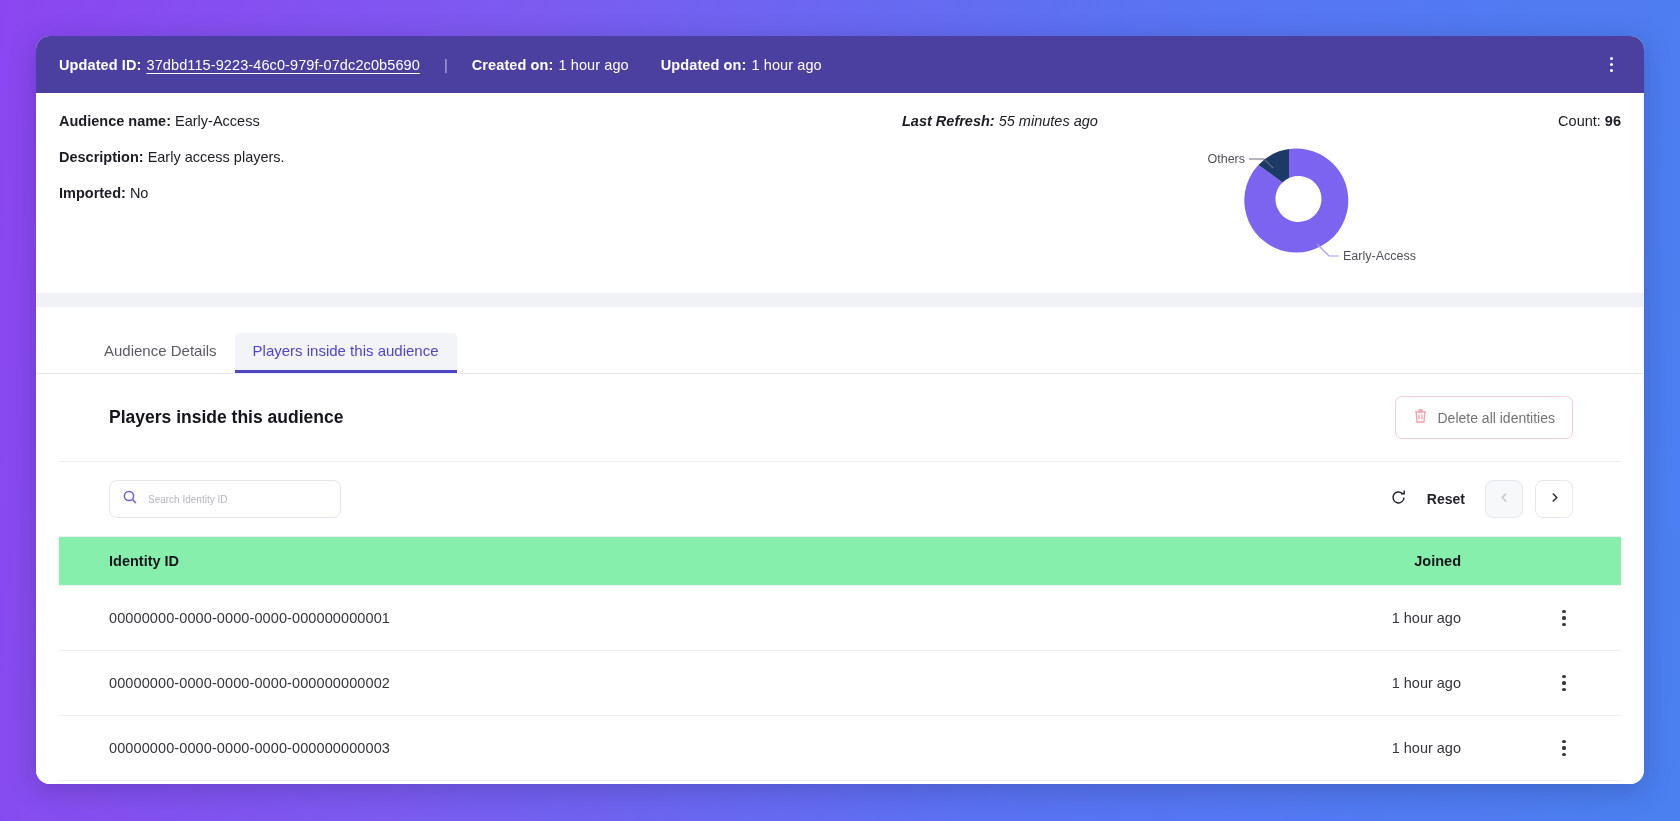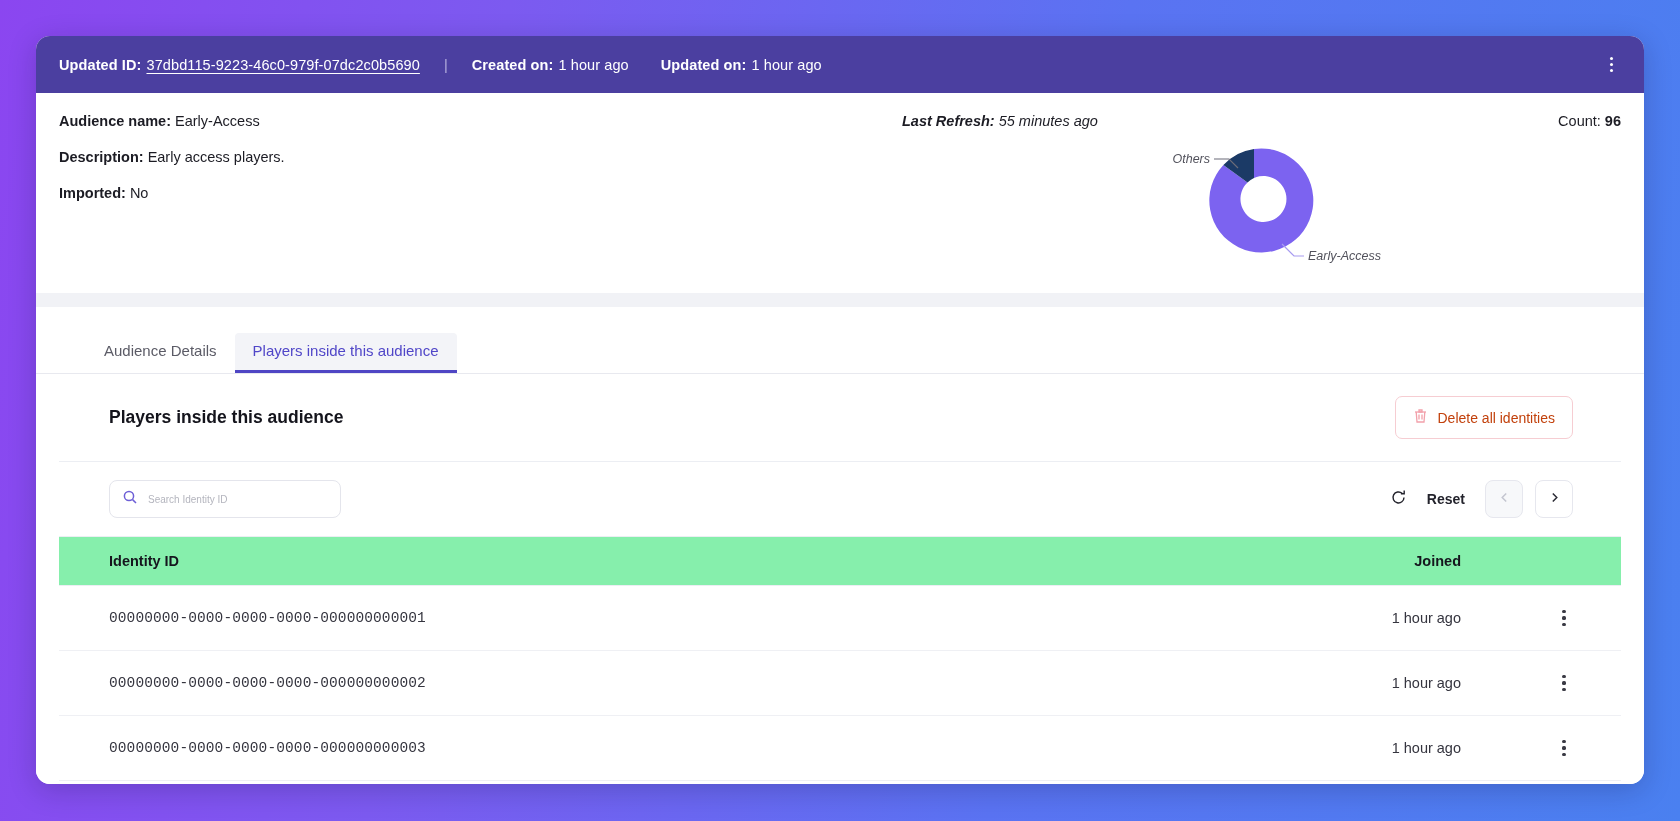--- a/index.html
+++ b/index.html
@@ -77,22 +77,22 @@
   .refresh-row b { font-weight: bold; }
   .count-row {
     position: absolute;
     right: 23px; top: 20px;
     font-size: 14.5px; color: #1c1c24;
   }
   .count-row b { font-weight: bold; }
 
   .donut-wrap {
     position: absolute;
-    left: 1118px; top: 18px;
-    width: 320px; height: 170px; font-style: italic;
+    left: 1153px; top: 18px;
+    width: 320px; height: 170px;
   }
 
   .divider-band {
     height: 14px;
     background: #f1f2f6;
     flex: 0 0 auto;
   }
 
   
   .tabs {
@@ -127,21 +127,21 @@
     display: flex; align-items: center;
     justify-content: space-between;
     padding: 22px 48px 22px 50px;
     border-bottom: 1px solid #eceef3;
   }
   .panel-title { font-size: 17.5px; font-weight: bold; color: #14141c; }
   .danger-btn {
     display: flex; align-items: center; gap: 9px;
     border: 1px solid #f6cdd2;
     background: #fff;
-    color: #c2410c;
+    color: #737373;
     font-size: 14px;
     border-radius: 7px;
     padding: 11px 17px;
     cursor: pointer;
     font-family: "Liberation Sans", sans-serif;
   }
 
   .toolbar {
     display: flex; align-items: center;
     justify-content: space-between;
@@ -199,21 +199,21 @@
   th.c-id { padding-left: 50px; }
   th.c-joined { text-align: right; padding-right: 90px; }
   th.c-menu { width: 70px; }
 
   tbody td {
     font-size: 14.5px;
     color: #35353f;
     padding: 19px 0;
     border-bottom: 1px solid #eff0f4;
   }
-  td.c-id { padding-left: 50px; letter-spacing: .1px; font-family: Liberation Mono, monospace; }
+  td.c-id { padding-left: 50px; letter-spacing: .1px; }
   td.c-joined { text-align: right; padding-right: 90px; white-space: nowrap; }
   td.c-menu { width: 70px; }
 
   .kebab-dark {
     width: 26px; height: 26px;
     display: flex; flex-direction: column;
     align-items: center; justify-content: center;
     gap: 3.5px; cursor: pointer;
   }
   .kebab-dark i { width: 3.2px; height: 3.2px; border-radius: 50%; background: #3a3a44; display: block; }

